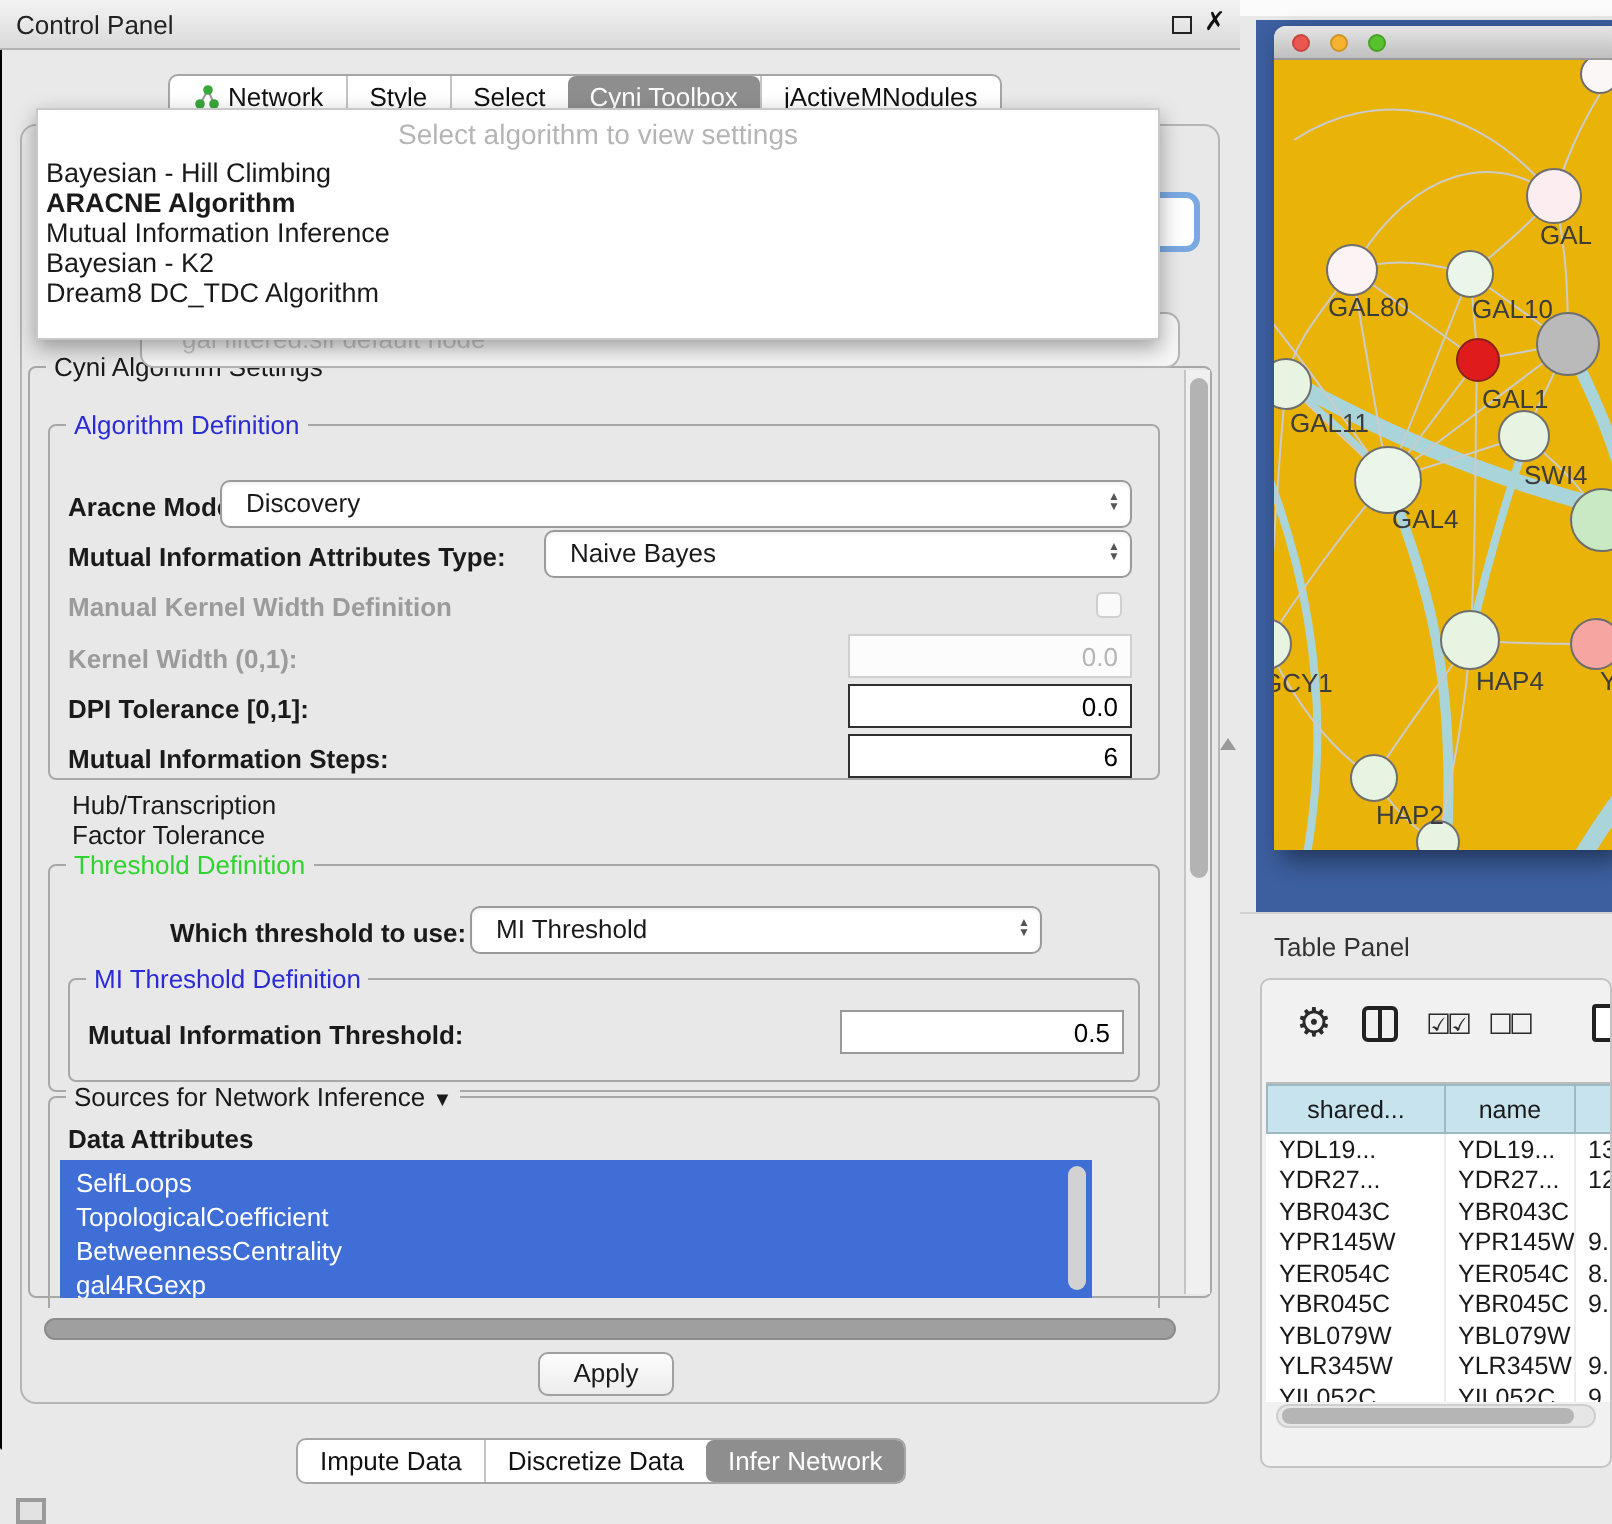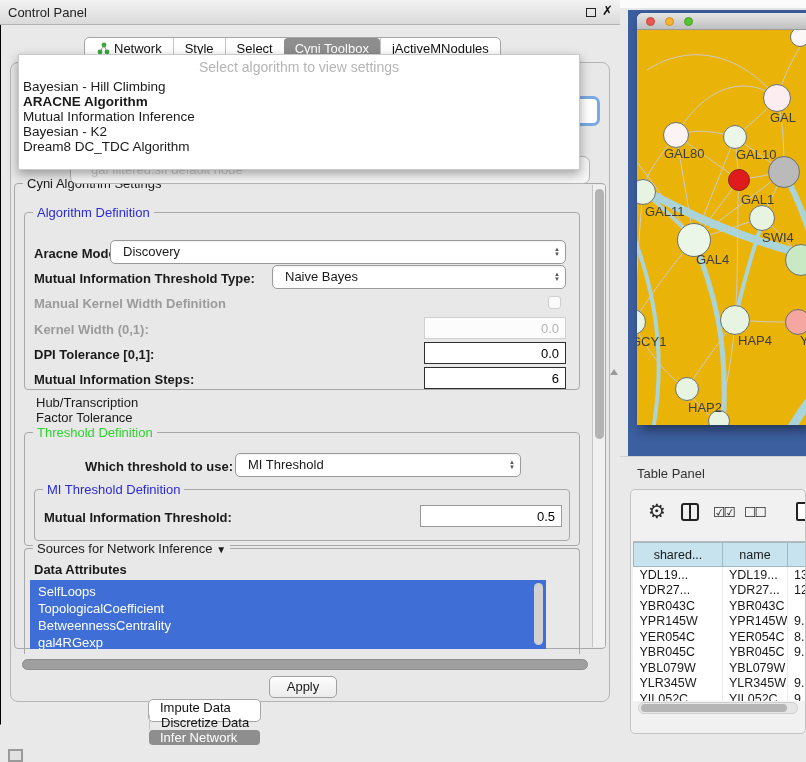--- a/index.html
+++ b/index.html
@@ -138,21 +138,21 @@
     <span class="glabel blue">Algorithm Definition</span>
   </div>
   <div class="abs lbl" style="left:34px;top:246px;">Aracne Mode:</div>
   <div class="abs combo" style="left:110px;top:240px;width:456px;height:24px;">
     <span>Discovery</span>
     <span class="stepper">
         <span>▲</span>
         <span>▼</span>
       </span>
   </div>
-  <div class="abs lbl" style="left:34px;top:271px;">Mutual Information Threshold Type:</div>
+  <div class="abs lbl" style="left:34px;top:271px;">Mutual Information Attributes Type:</div>
   <div class="abs combo" style="left:272px;top:265px;width:294px;height:24px;">
     <span>Naive Bayes</span>
     <span class="stepper">
         <span>▲</span>
         <span>▼</span>
       </span>
   </div>
   <div class="abs lbl dis" style="left:34px;top:296px;">Manual Kernel Width Definition</div>
   <div class="abs chk" style="left:548px;top:296px;"></div>
   <div class="abs lbl dis" style="left:34px;top:322px;">Kernel Width (0,1):</div>
@@ -195,21 +195,21 @@
     <div>gal4RGexp</div>
   </div>
   <div class="abs" style="left:534px;top:583px;width:9px;height:62px;background:#d2d2d2;border-radius:5px;"></div>
 
   <div class="abs" style="left:22px;top:659px;width:566px;height:11px;background:#9f9f9f;border:1px solid #8b8b8b;border-radius:6px;"></div>
 
   <div class="abs btn" style="left:269px;top:676px;width:68px;height:22px;">
     <span>Apply</span>
   </div>
 
-  <div class="abs tabstrip" style="left:148px;top:699px;flex-direction:column;">
+  <div class="abs tabstrip" style="left:148px;top:719px;">
     <div class="tab">
         <span>Impute Data</span>
       </div>
     <div class="tab">
         <span>Discretize Data</span>
       </div>
     <div class="tab sel">
         <span>Infer Network</span>
       </div>
   </div>

